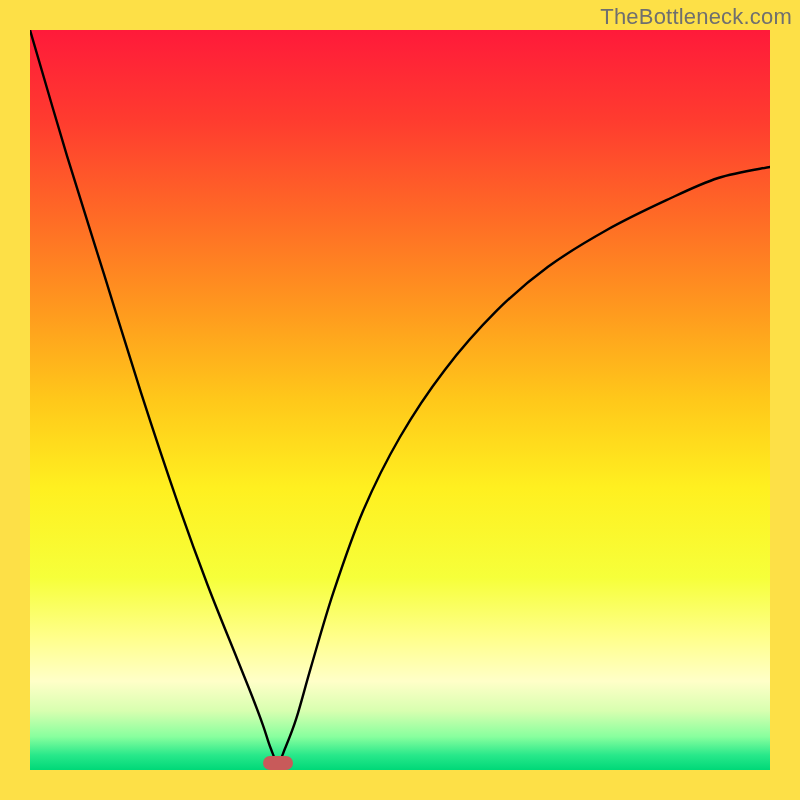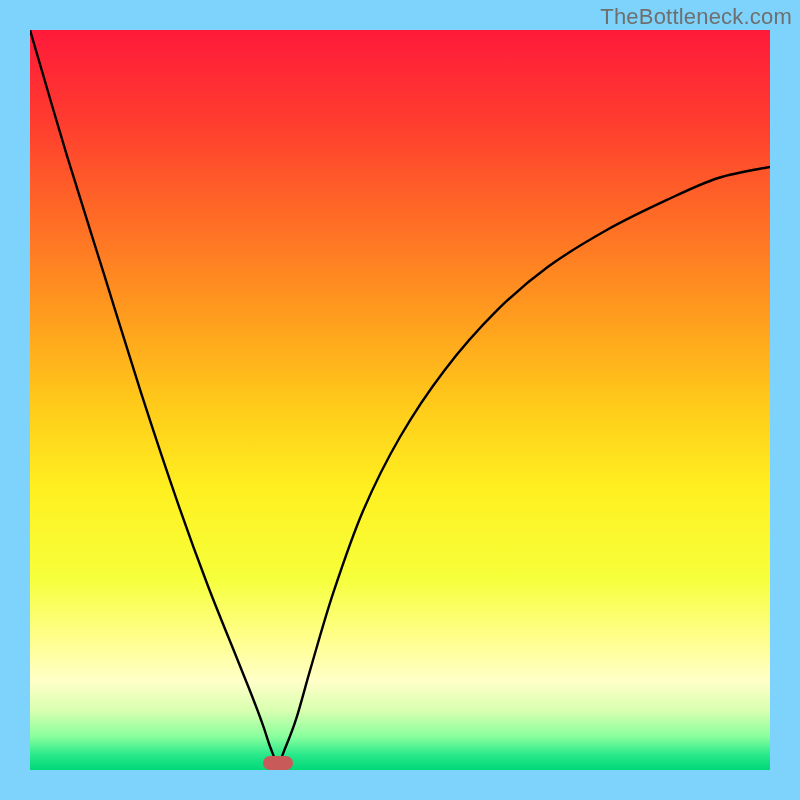--- a/index.html
+++ b/index.html
@@ -8,21 +8,21 @@
     width: 800px;
     height: 800px;
     overflow: hidden;
     font-family: Arial, Helvetica, sans-serif;
     background: #000;
   }
   .frame {
     position: relative;
     width: 800px;
     height: 800px;
-    background: #7dd3fc;
+    background: #fde047;
   }
   .plot-area {
     position: absolute;
     left: 30px;
     top: 30px;
     width: 740px;
     height: 740px;
     overflow: hidden;
   }
   .gradient-bg {

